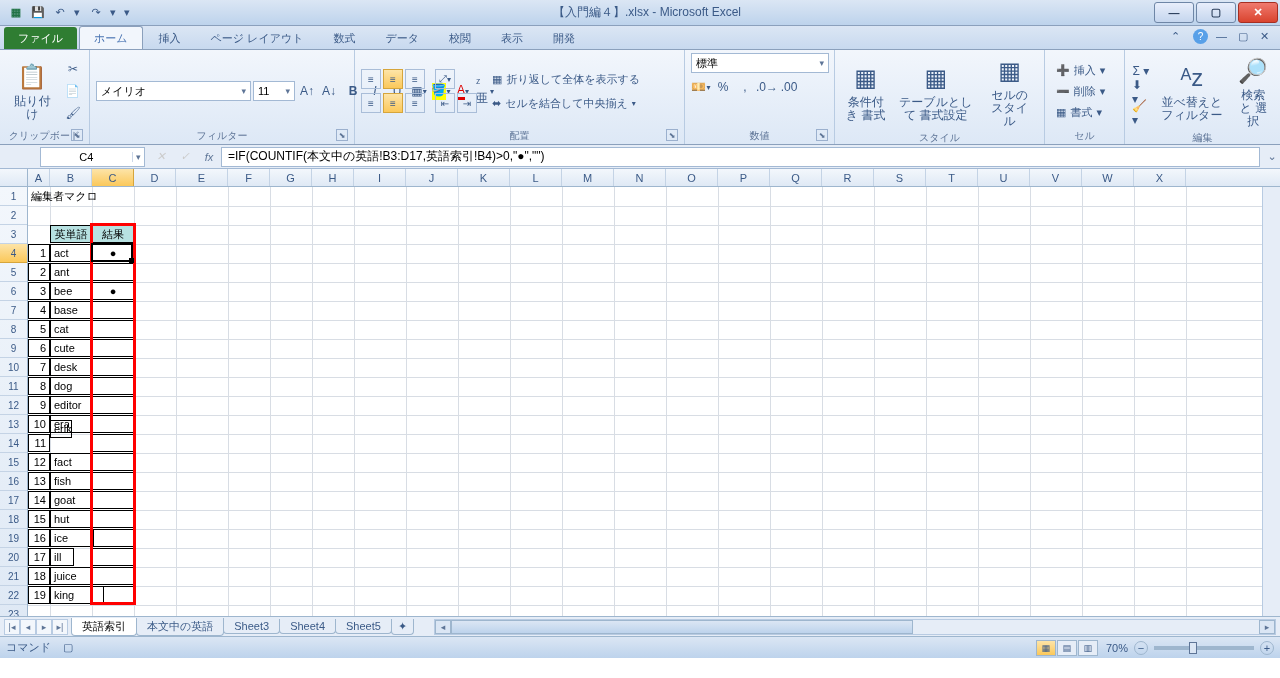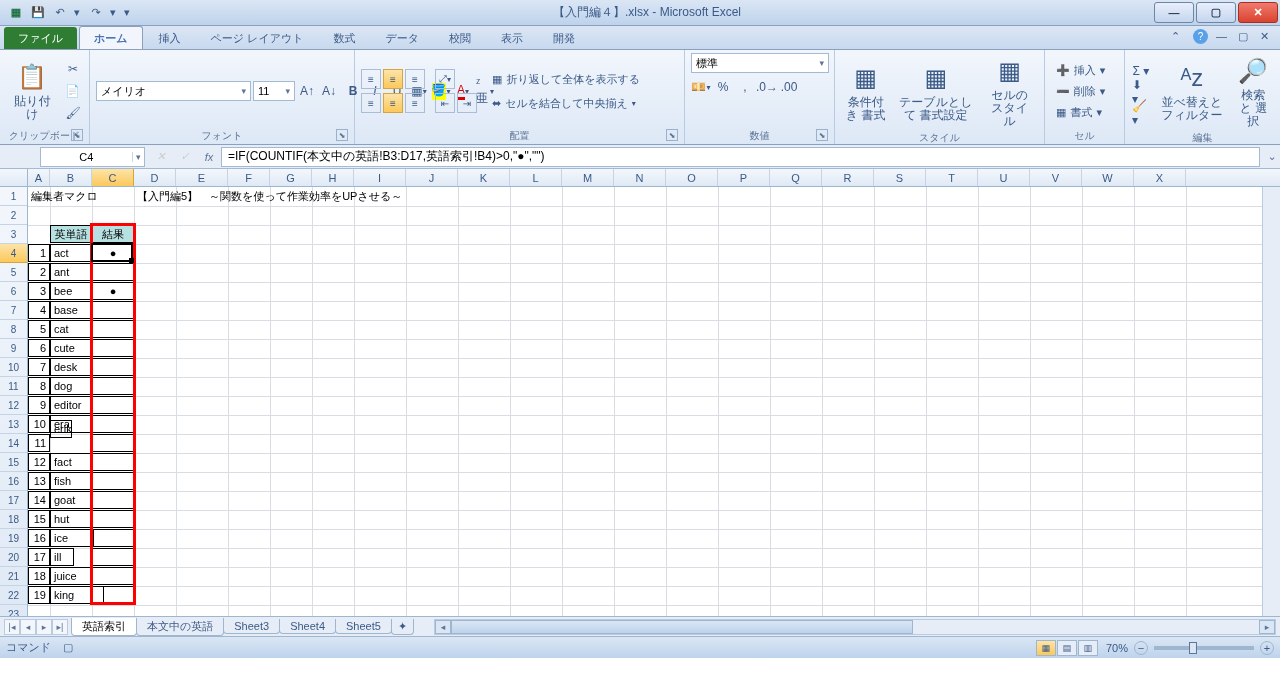--- a/index.html
+++ b/index.html
@@ -13,21 +13,21 @@
 .qat .dd { width:8px; color:#3b5a87; }
 .title-spacer { flex: 1; text-align: center; color: #3b5a87; font-size: 12px; }
 .winbtns { display: flex; }
 .winbtn { width: 40px; height: 21px; margin-right: 2px; border: 1px solid #6e86a6; border-radius: 3px; background: linear-gradient(#e8eefb,#c5d6ee); display:flex; align-items:center; justify-content:center; color:#2b3e5b; font-weight:bold; }
 .winbtn.close { background: linear-gradient(#f07a6e,#d9442f); color:#fff; border-color:#a62f22; }
 
 
 .ribbon-tabs { height: 24px; background: linear-gradient(#dbe6f4,#c8d9ef); display:flex; align-items:flex-end; padding:0 4px; border-bottom:1px solid #8ba0bc; position:relative; }
 .ribbon-tab { padding: 4px 14px 3px; margin-right:2px; color:#3b5a87; cursor:pointer; }
 .ribbon-tab.file { background:#2f7d32; color:#fff; border-radius:3px 3px 0 0; }
-.ribbon-tab.active { background:#f2f6fc; border:1px solid #8ba0bc; border-bottom:none; border-radius:3px 3px 0 0; color:#4a74b2;font-weight:bold; }
+.ribbon-tab.active { background:#f2f6fc; border:1px solid #8ba0bc; border-bottom:none; border-radius:3px 3px 0 0; color:#4a74b2; }
 .ribbon-right { position:absolute; right:6px; top:3px; display:flex; gap:8px; align-items:center; }
 .ribbon-right .ico { width:14px; height:14px; color:#3b5a87; }
 .help-ico { background:#58a0e8; color:#fff; border-radius:50%; width:15px; height:15px; display:flex; align-items:center; justify-content:center; font-size:10px; }
 
 
 .ribbon { height: 95px; background: linear-gradient(#f2f6fc,#dde8f6); border-bottom:1px solid #8ba0bc; display:flex; }
 .group { border-right:1px solid #b8cbe2; display:flex; flex-direction:column; padding:3px 6px 0; }
 .group-body { flex:1; display:flex; align-items:center; gap:4px; }
 .group-label { height:15px; text-align:center; color:#5e7597; font-size:10px; position:relative; }
 .group-label .launcher { position:absolute; right:0; top:0; width:12px; height:12px; border:1px solid #9bb0ce; font-size:8px; display:flex;align-items:center;justify-content:center; color:#5e7597; }
@@ -178,21 +178,21 @@
             <span style="background:#ffff00;border-bottom:3px solid #ffff00">🪣</span>
             <span style="font-size:8px">▾</span>
           </div>
         <div class="sm-btn">
             <span style="color:#d00;border-bottom:3px solid #d00">A</span>
             <span style="font-size:8px">▾</span>
           </div>
         <div class="sm-btn">ᶻ亜<span style="font-size:8px">▾</span></div>
       </div>
     </div>
-    <div class="group-label"><span>フォント</span><span class="launcher">⬊</span></div>
+    <div class="group-label"><span>フィルター</span><span class="launcher">⬊</span></div>
   </div>
 
   <div class="group" style="width:330px">
     <div class="group-body" style="gap:10px">
       <div class="col" style="gap:4px">
         <div class="row">
           <div class="align-btn">≡</div>
           <div class="align-btn active">≡</div>
           <div class="align-btn">≡</div>
           <div style="width:6px"></div>
@@ -404,21 +404,20 @@
           <div class="hline" style="top: 304px;"></div>
           <div class="hline" style="top: 323px;"></div>
           <div class="hline" style="top: 342px;"></div>
           <div class="hline" style="top: 361px;"></div>
           <div class="hline" style="top: 380px;"></div>
           <div class="hline" style="top: 399px;"></div>
           <div class="hline" style="top: 418px;"></div>
         </div>
 
       <div class="cell" style="left:0;top:0;width:120px">編集者マクロ</div>
-      <div class="cell" style="left:106px;top:0;width:340px">【入門編5】　～関数を使って作業効率をUPさせる～</div>
 
       <div class="cell hdr" style="left:22px;top:38px;width:42px">英単語</div>
       <div class="cell hdr" style="left:64px;top:38px;width:42px">結果</div>
 
       <div class="red-box" style="left:62px;top:36px;width:46px;height:382px"></div>
       <div class="active-cell" style="left:63px;top:56px;width:42px;height:19px"></div>
     <div class="cell bordered right" style="left: 0px; top: 57px; width: 22px;">1</div>
         <div class="cell bordered" style="left: 22px; top: 57px; width: 42px;">act</div>
         <div class="cell bordered center" style="left: 64px; top: 57px; width: 42px;">●</div>
         <div class="cell bordered right" style="left: 0px; top: 76px; width: 22px;">2</div>

